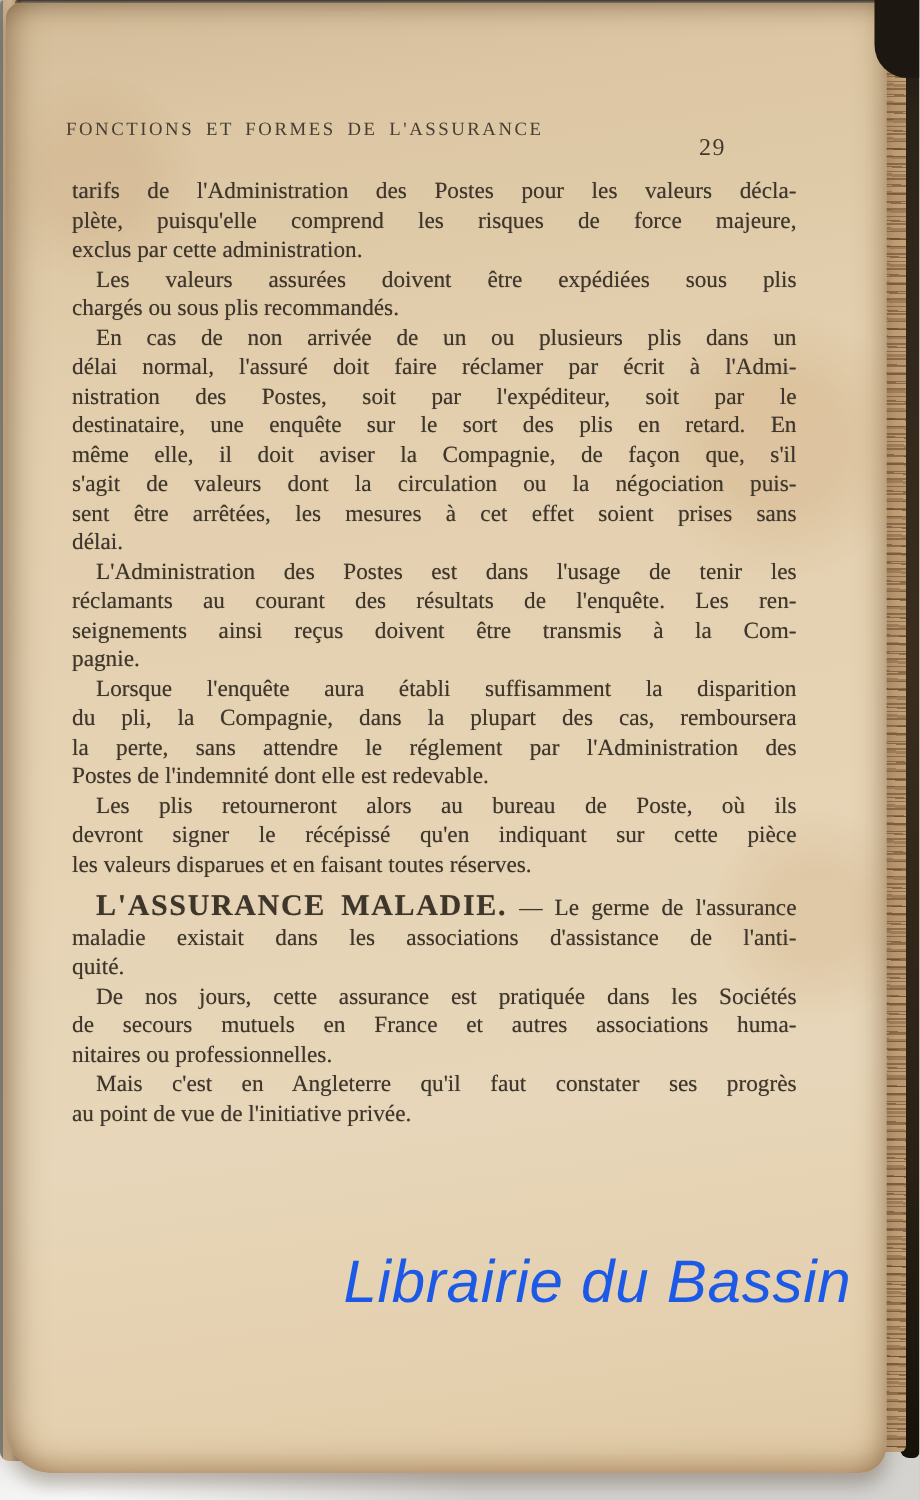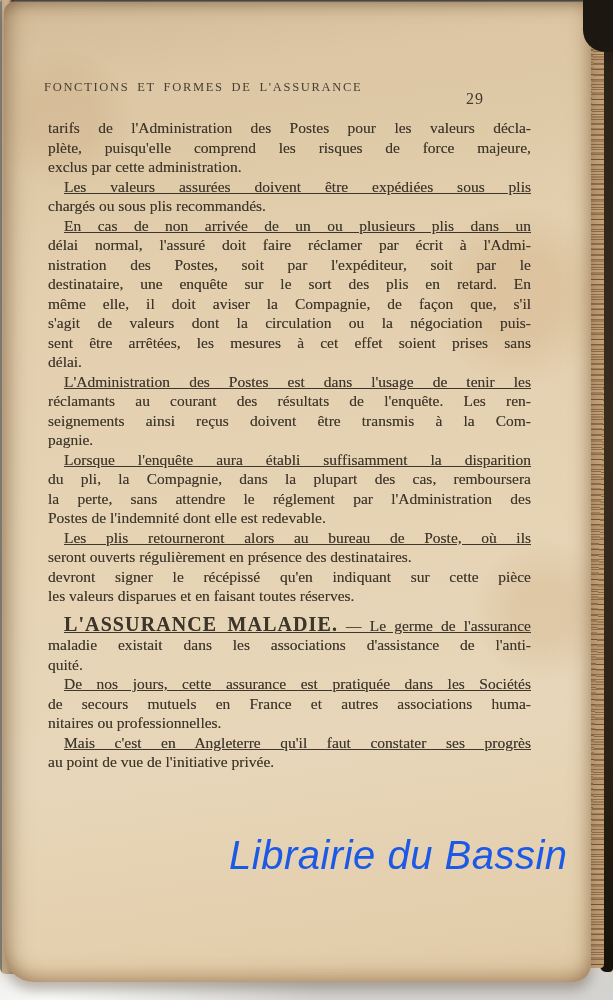--- a/index.html
+++ b/index.html
@@ -78,21 +78,21 @@
   }
   .text-block {
     position:absolute; top:116px; left:44px; width:483px; color:#3e362b;
     font-size:15.5px; line-height:19.5px;
     text-shadow: 0 0 0.5px rgba(62,54,43,.55);
   }
   .para { margin:0; }
   .para.space-before { margin-top:9px; }
   .line { text-align:justify; text-align-last:justify; }
   .line.last { text-align-last:left; }
-  .line.indent { text-indent:16px;text-decoration:underline; }
+  .line.indent { text-indent:16px; }
   .lead { font-weight:bold; letter-spacing:1.1px; font-size:20px; }
   .watermark {
     position:absolute; top:833px; left:229px; z-index:6;
     font-family:"Liberation Sans","DejaVu Sans",sans-serif;
     font-size:40px; font-weight:normal; letter-spacing:0.5px; white-space:nowrap;font-style:italic;
   }
 </style>
 </head>
 <body>
 
@@ -134,21 +134,20 @@
           <div class="line last">pagnie.</div>
         </div>
         <div class="para">
           <div class="line indent">Lorsque l'enquête aura établi suffisamment la disparition</div>
           <div class="line">du pli, la Compagnie, dans la plupart des cas, remboursera</div>
           <div class="line">la perte, sans attendre le réglement par l'Administration des</div>
           <div class="line last">Postes de l'indemnité dont elle est redevable.</div>
         </div>
         <div class="para">
           <div class="line indent">Les plis retourneront alors au bureau de Poste, où ils</div>
-          <div class="line last">seront ouverts régulièrement en présence des destinataires.</div>
         </div>
         <div class="para">
           <div class="line">devront signer le récépissé qu'en indiquant sur cette pièce</div>
           <div class="line last">les valeurs disparues et en faisant toutes réserves.</div>
         </div>
         <div class="para space-before">
           <div class="line indent"><span class="lead">L'ASSURANCE MALADIE.</span> — Le germe de l'assurance</div>
           <div class="line">maladie existait dans les associations d'assistance de l'anti-</div>
           <div class="line last">quité.</div>
         </div>

